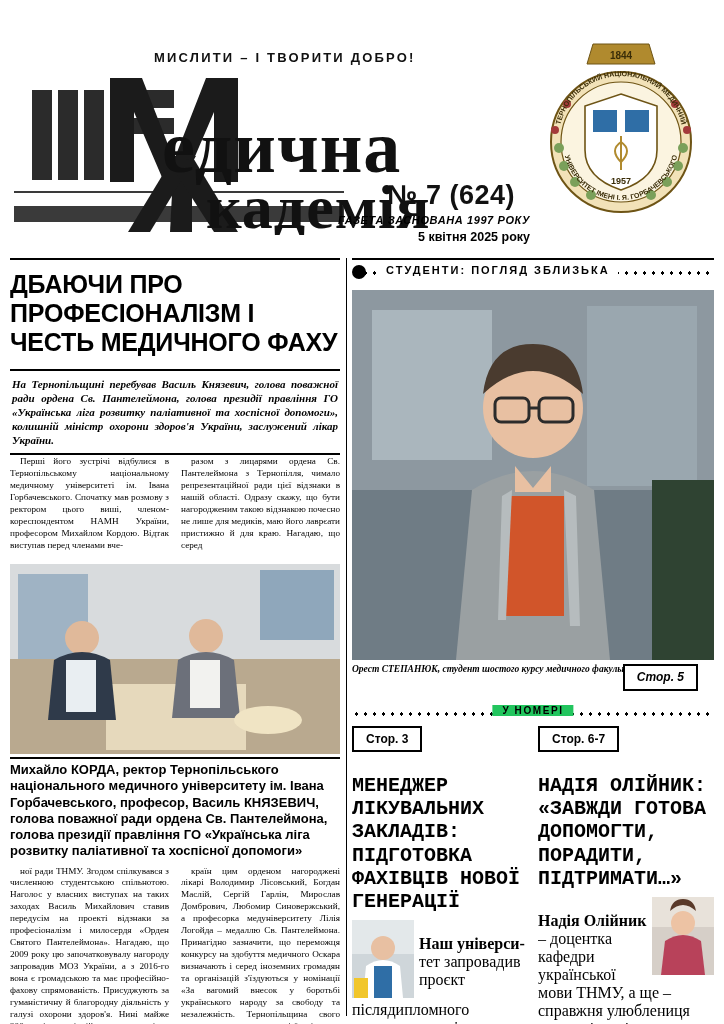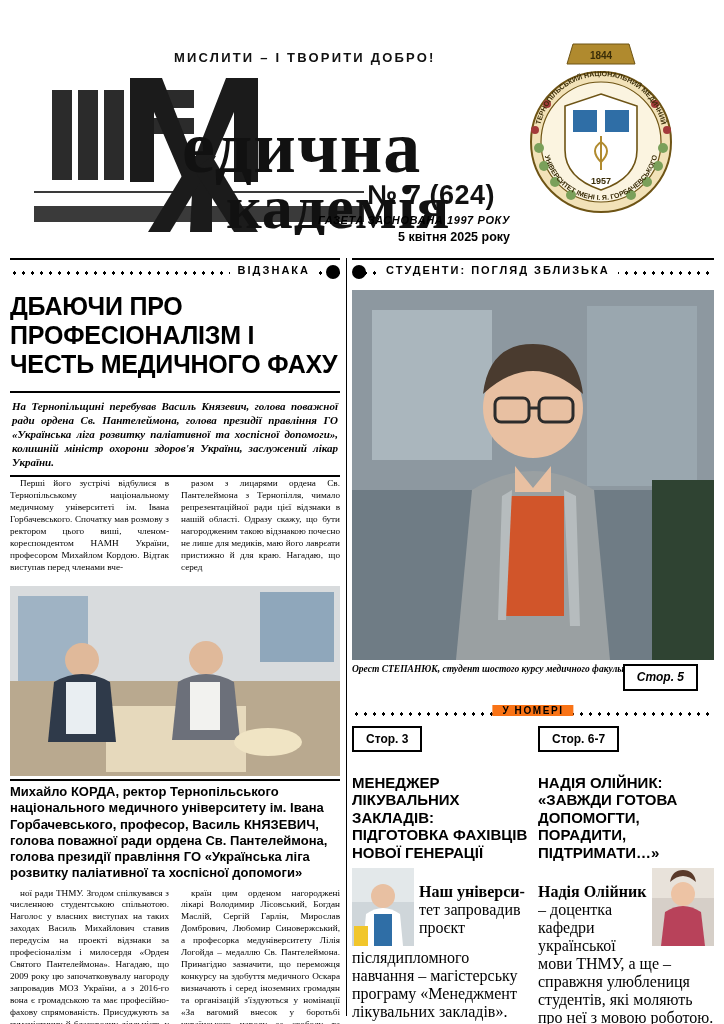--- a/index.html
+++ b/index.html
@@ -4,21 +4,21 @@
 <style>
   * { box-sizing: border-box; }
   html, body { margin:0; padding:0; }
   body {
     width:724px; height:1024px;
     background:#ffffff;
     font-family:"Liberation Serif", serif;
     color:#000;
     overflow:hidden;
   }
-  .page { position:relative; width:724px; height:1024px; padding:8px 24px; }
+  .page { position:relative; width:724px; height:1024px; padding:8px 4px; }
 
   
   .masthead { position:relative; height:240px; border-bottom:none; }
   .slogan {
     position:absolute; left:150px; top:42px;
     font-family:"Liberation Sans", sans-serif;
     font-weight:bold; font-size:13px; letter-spacing:2.2px;
     color:#111;
   }
   .logo-wrap { position:absolute; left:20px; top:52px; width:480px; height:175px; }
@@ -101,29 +101,29 @@
     font-family:"Liberation Sans", sans-serif; font-weight:bold; font-size:12px;
     border:2px solid #000; padding:4px 12px; display:inline-block; background:#fff;
   }
   .hero-caption .page-badge { position:absolute; right:16px; top:0; }
 
   .vnomeri { position:relative; height:16px; margin:8px 0 4px 0; }
   .vnomeri .dots { position:absolute; left:0; right:0; top:6px; height:4px;
     background-image:radial-gradient(circle, #000 1.6px, transparent 1.7px);
     background-size:9px 4px; background-repeat:repeat-x; }
   .vnomeri .label { position:absolute; left:50%; transform:translateX(-50%); top:-1px;
-    background:#f97316; padding:0 10px;
+    background:#22c55e; padding:0 10px;
     font-family:"Liberation Sans", sans-serif; font-weight:bold; font-size:10px; letter-spacing:1.6px; }
 
   .two-briefs { display:flex; gap:10px; }
   .brief { width:176px; }
   .brief .badge-row { margin-bottom:22px; }
   .brief h2 {
-    font-family:Liberation Sans, sans-serif; font-weight:bold;
-    font-size:15px; line-height:1.16; margin:0 0 6px 0;
+    font-family:Liberation Mono, monospace; font-weight:bold;
+    font-size:20px; line-height:1.16; margin:0 0 6px 0;
   }
   .brief-flow { overflow:hidden; }
   .mini-photo { width:62px; height:78px; float:left; margin:1px 5px 3px 0; background:#b9c0c6; }
   .mini-photo.r { float:left; }
   .drop-intro { font-weight:bold; }
 </style>
 </head>
 <body>
 
 <div class="page">
@@ -211,25 +211,20 @@
     <div class="issue-no">№ 7 (624)</div>
     <div class="founded">ГАЗЕТА ЗАСНОВАНА 1997 РОКУ</div>
     <div class="issue-date">5 квітня 2025 року</div>
   </div>
 
   <div class="content">
     <div class="vline"></div>
 
     <div class="left-col">
       <div class="topline"></div>
-      <div class="sec-head">
-        <span class="dots"></span>
-        <span class="label">ВІДЗНАКА</span>
-        <span class="ball"></span>
-      </div>
 
       <h1 class="headline">ДБАЮЧИ ПРО ПРОФЕСІОНАЛІЗМ І ЧЕСТЬ МЕДИЧНОГО ФАХУ</h1>
 
       <div class="lead">На Тернопільщині перебував Василь Князевич, голова поважної ради ордена Св. Пантелеймона, голова президії правління ГО «Українська ліга розвитку паліативної та хоспісної допомоги», колишній міністр охорони здоров'я України, заслужений лікар України.</div>
 
       <div class="cols2">
         <p>Перші його зустрічі відбулися в Тернопільському національному медичному університеті ім. Івана Горбачевського. Спочатку мав розмову з ректором цього виші, членом-кореспондентом НАМН України, професором Михайлом Кордою. Відтак виступав перед членами вче-</p>
         <p>разом з лицарями ордена Св. Пантелеймона з Тернопілля, чимало репрезентаційної ради цієї відзнаки в нашій області. Одразу скажу, що бути нагородженим такою відзнакою почесно не лише для медиків, маю його лаврєати пристижно й для краю. Нагадаю, що серед</p>
       </div>
 

